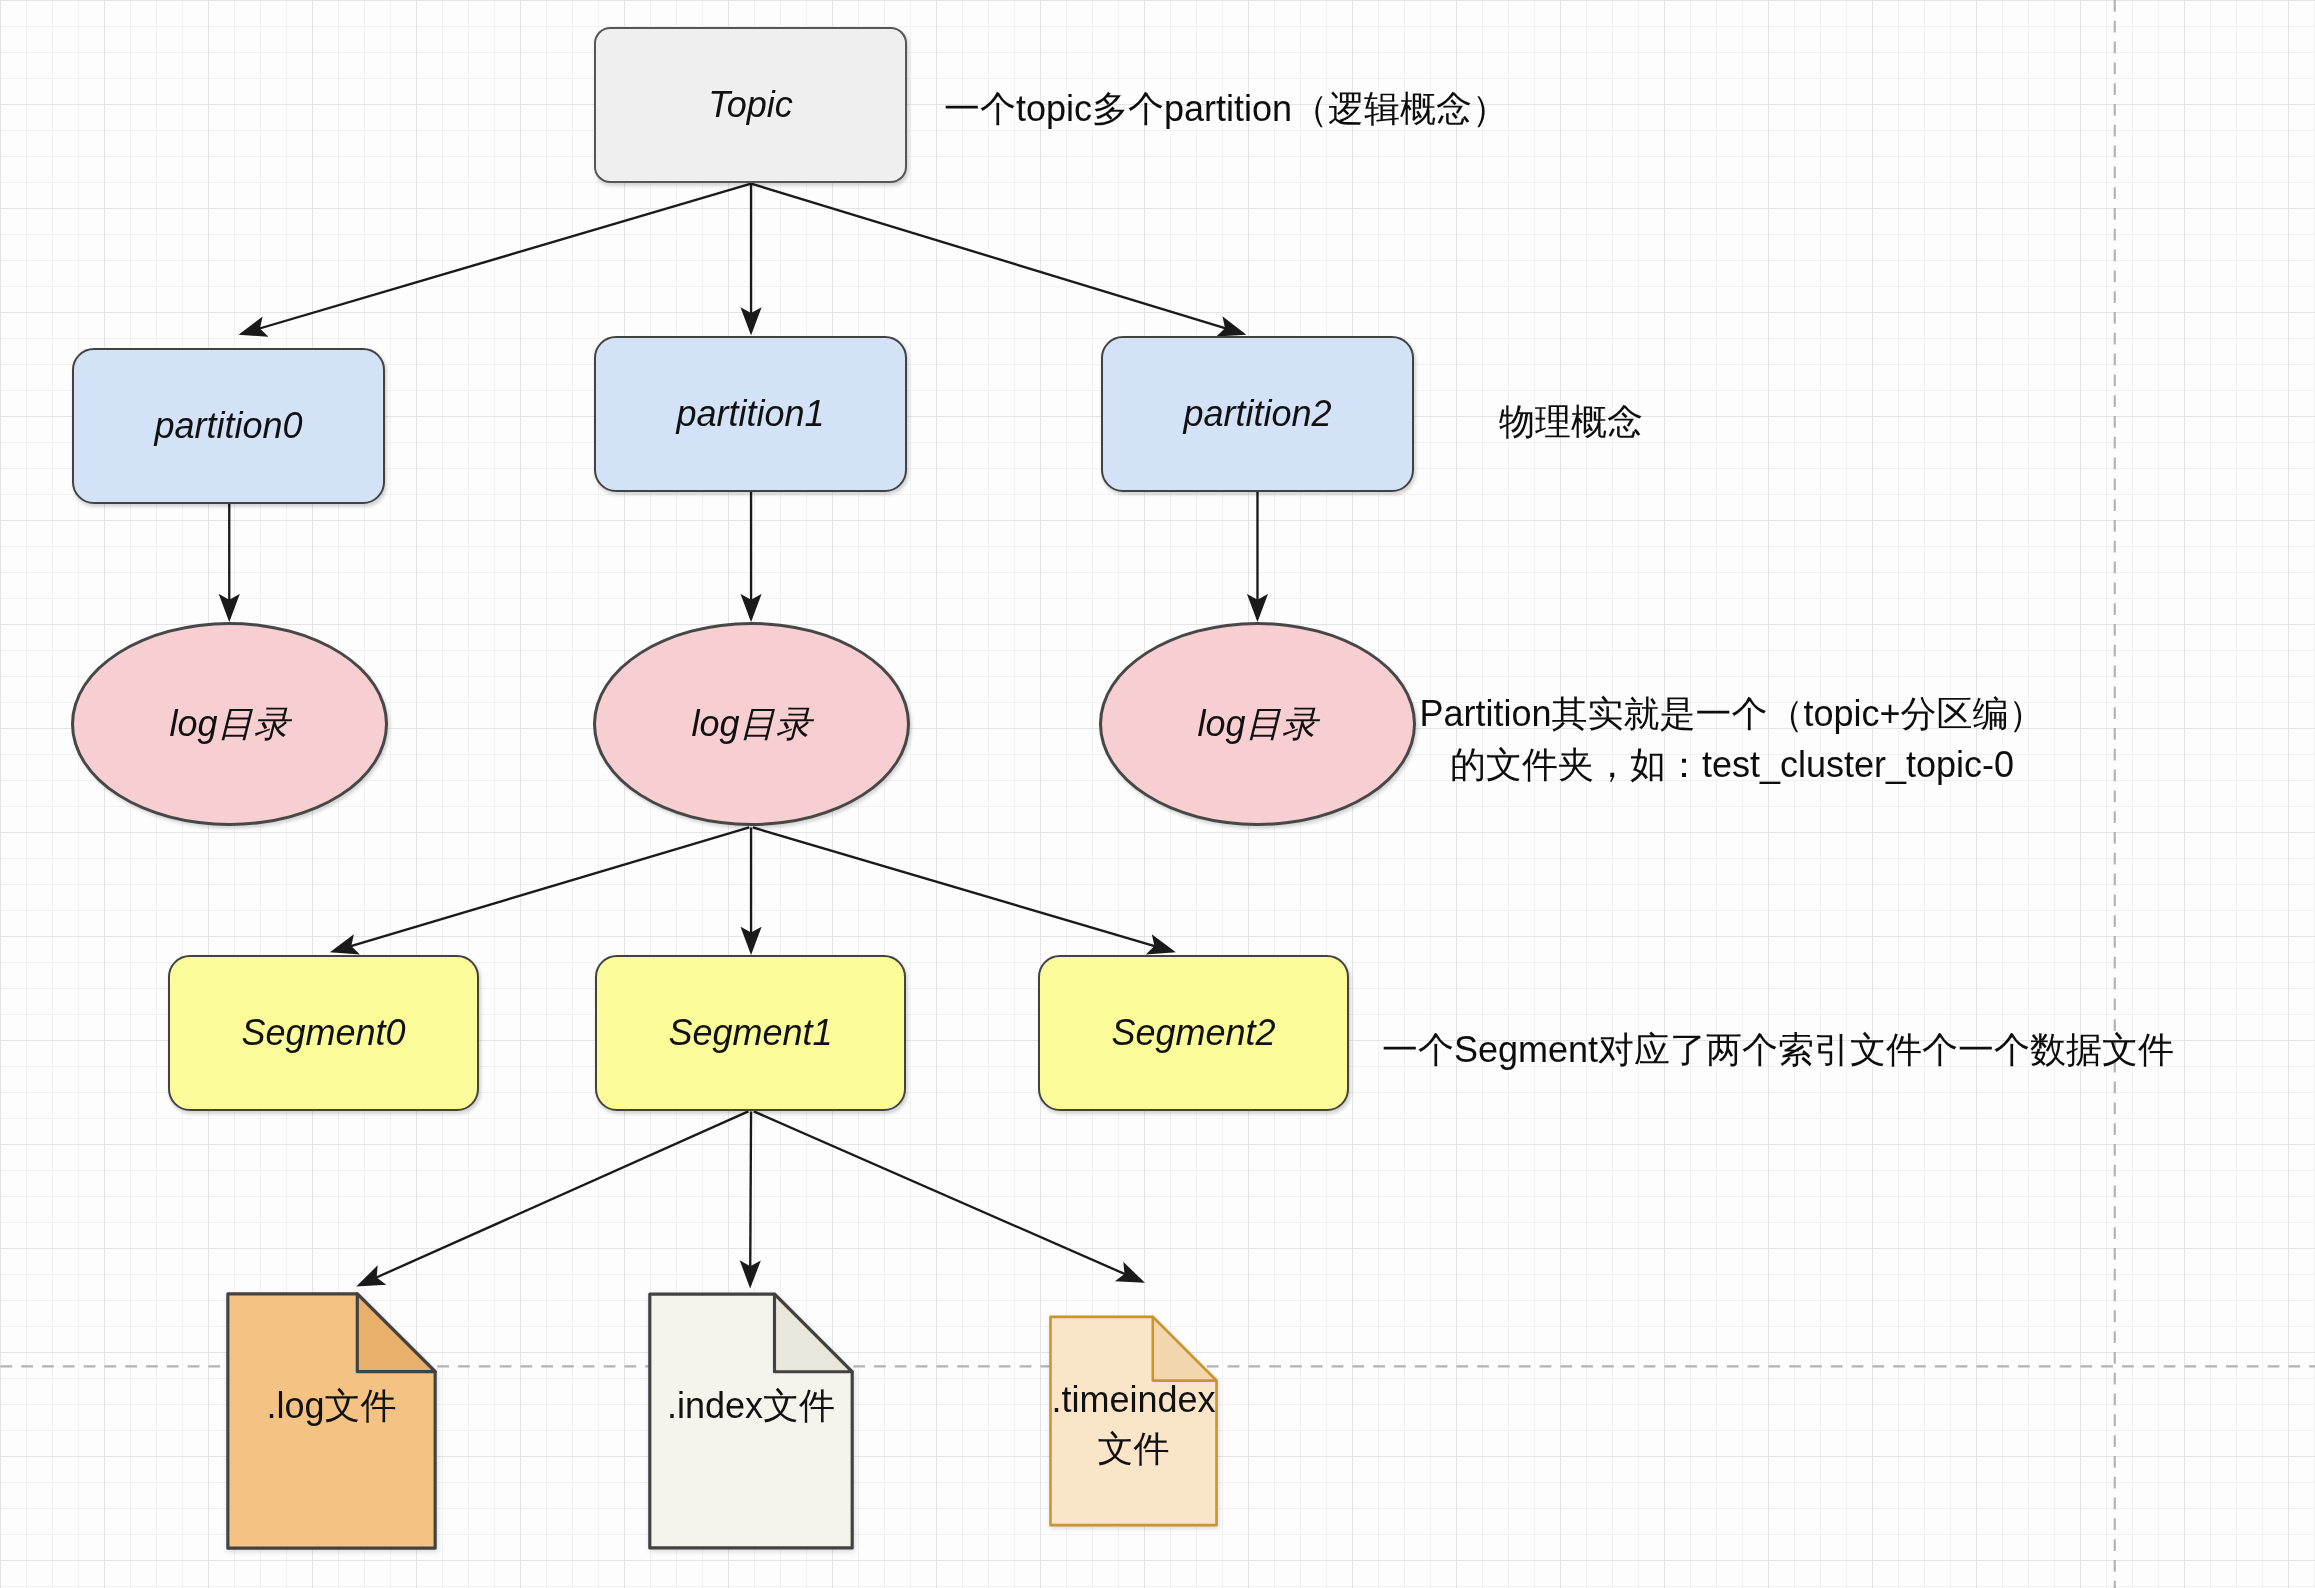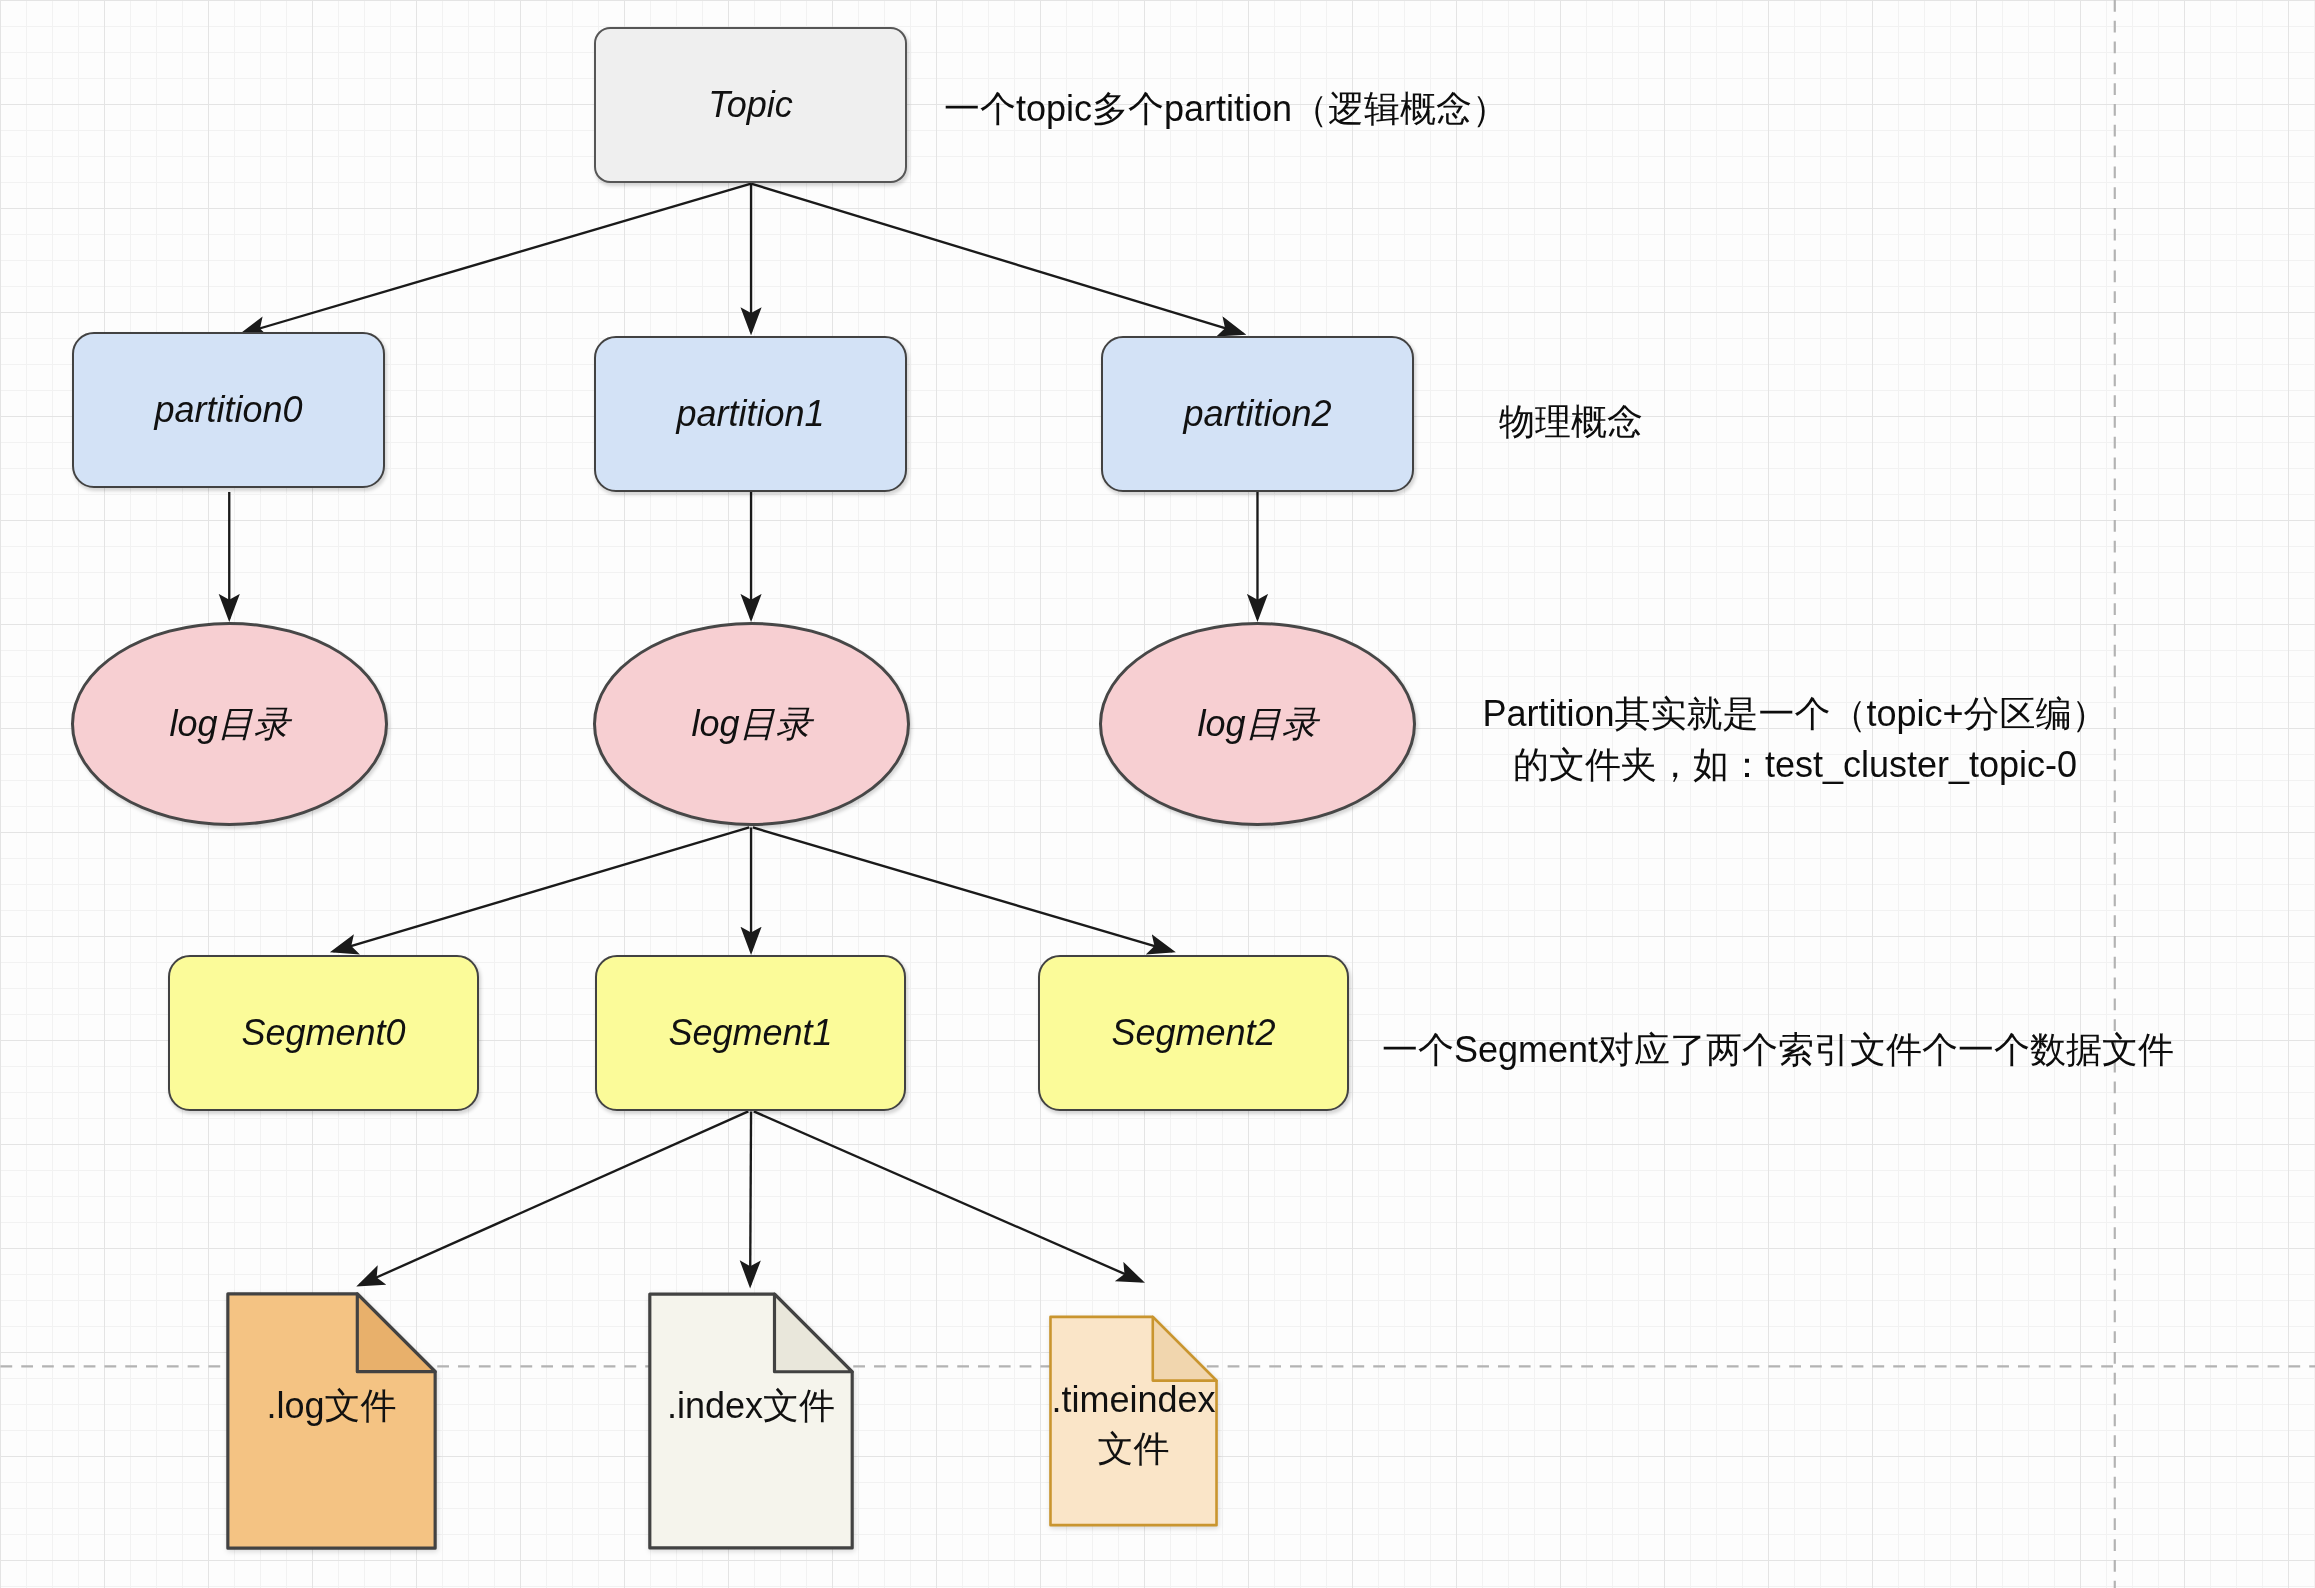--- a/index.html
+++ b/index.html
@@ -24,21 +24,21 @@
     position: absolute;
     display: flex; align-items: center; justify-content: center;
     box-sizing: border-box;
     font-size: 36px;
     text-align: center;
     box-shadow: 1.8px 2.7px 3.6px rgba(0,0,0,0.16);
     font-style: italic;
   }
   .rect { border: 2.7px solid #424242; border-radius: 22px; }
   .topic    { left: 594px;  top: 27px;  width: 313px; height: 156px; background: #EFEFEF; border-radius: 16.3px; border-color:#565656; }
-  .p0 { left: 72px;   top: 332px; width: 313px; height: 156px; background: #D3E2F6; }
+  .p0 { left: 72px;   top: 348px; width: 313px; height: 156px; background: #D3E2F6; }
   .p1 { left: 594px;  top: 336px; width: 313px; height: 156px; background: #D3E2F6; }
   .p2 { left: 1101px; top: 336px; width: 313px; height: 156px; background: #D3E2F6; }
   .ellipse {
     border: 3.2px solid #474747; border-radius: 50%;
     background: #F7CFD2;
   }
   .e1 { left: 71px;   top: 622px; width: 317px; height: 204px; }
   .e2 { left: 593px;  top: 622px; width: 317px; height: 204px; }
   .e3 { left: 1099px; top: 622px; width: 317px; height: 204px; }
   .seg { background: #FBFB99; text-align: center; }
@@ -66,21 +66,21 @@
 
   .annotation {
     position: absolute;
     font-size: 36px;
     line-height: 51px;
     color: #0d0d0d;
     white-space: nowrap;
   }
   .a-topic   { left: 944px; top: 83px; }
   .a-phys    { left: 1499px; top: 396px; }
-  .a-logdir  { left: 1433px; top: 688px; width: 724px; text-align: center; white-space: normal; }
+  .a-logdir  { left: 1370px; top: 688px; width: 724px; text-align: center; white-space: normal; }
   .a-segment { left: 1382px; top: 1024px; }
 
   #connector-layer {
     position: absolute; left: 0; top: 0;
     width: 2316px; height: 1588px;
     pointer-events: none;
   }
   #connector-layer .edge { stroke: #1A1A1A; stroke-width: 2.6; fill: none; }
   #connector-layer .guide { stroke: #B3B3B3; stroke-width: 2.4; fill: none; stroke-dasharray: 13 10; }
 </style>

